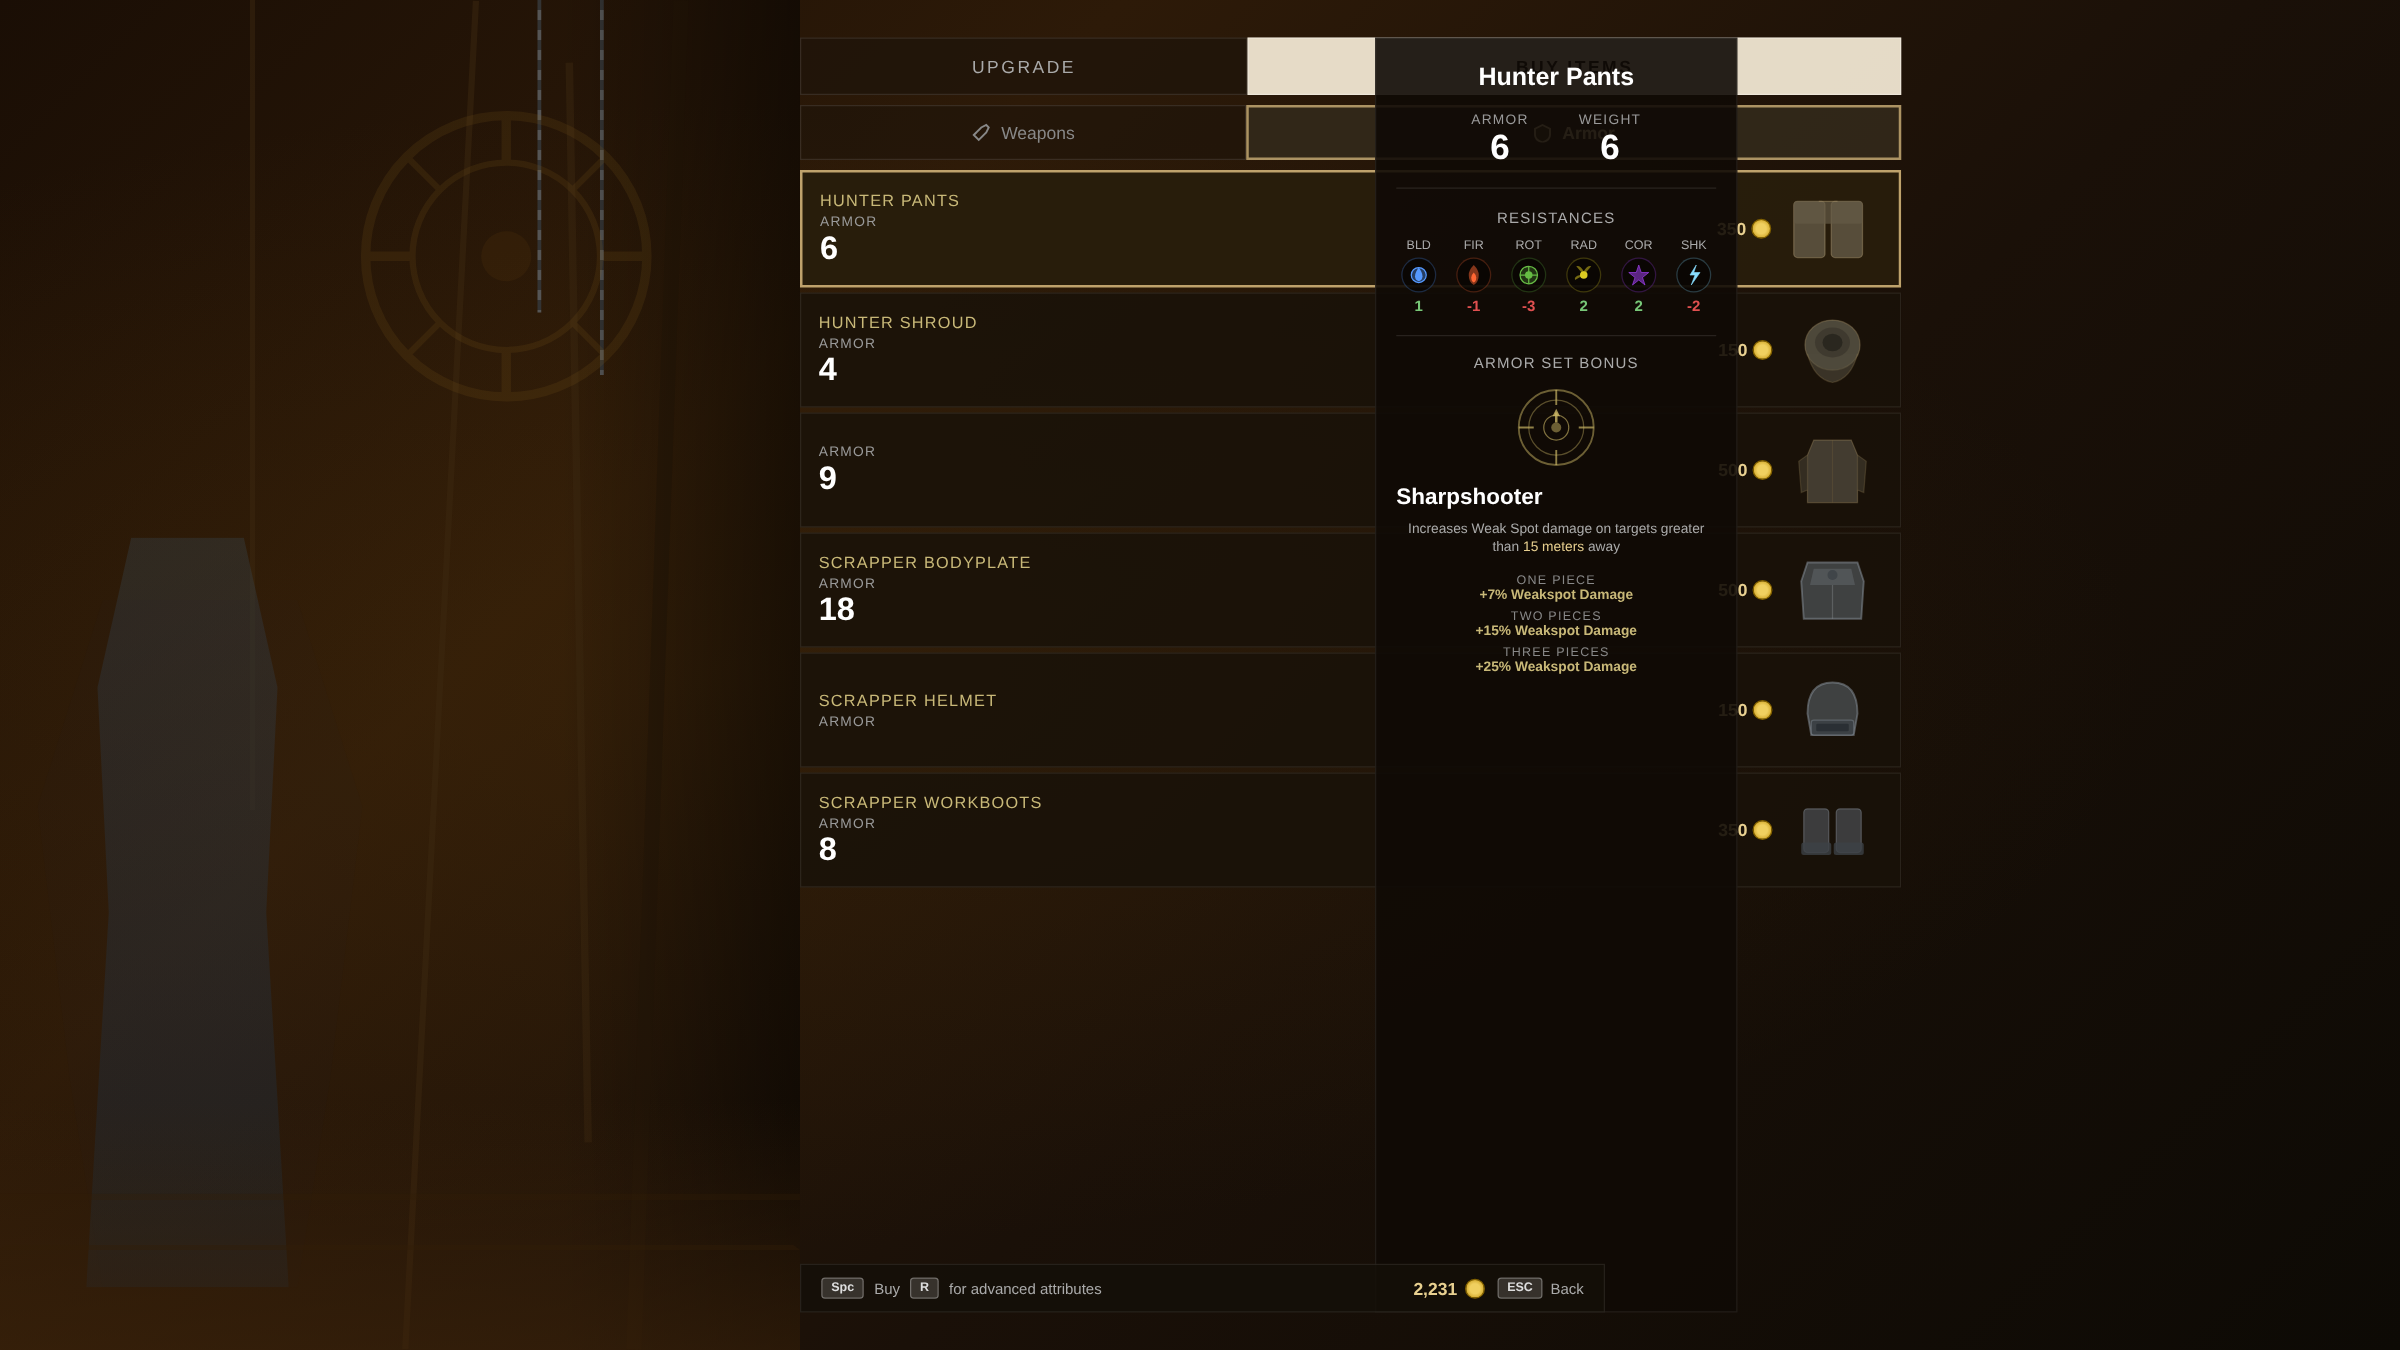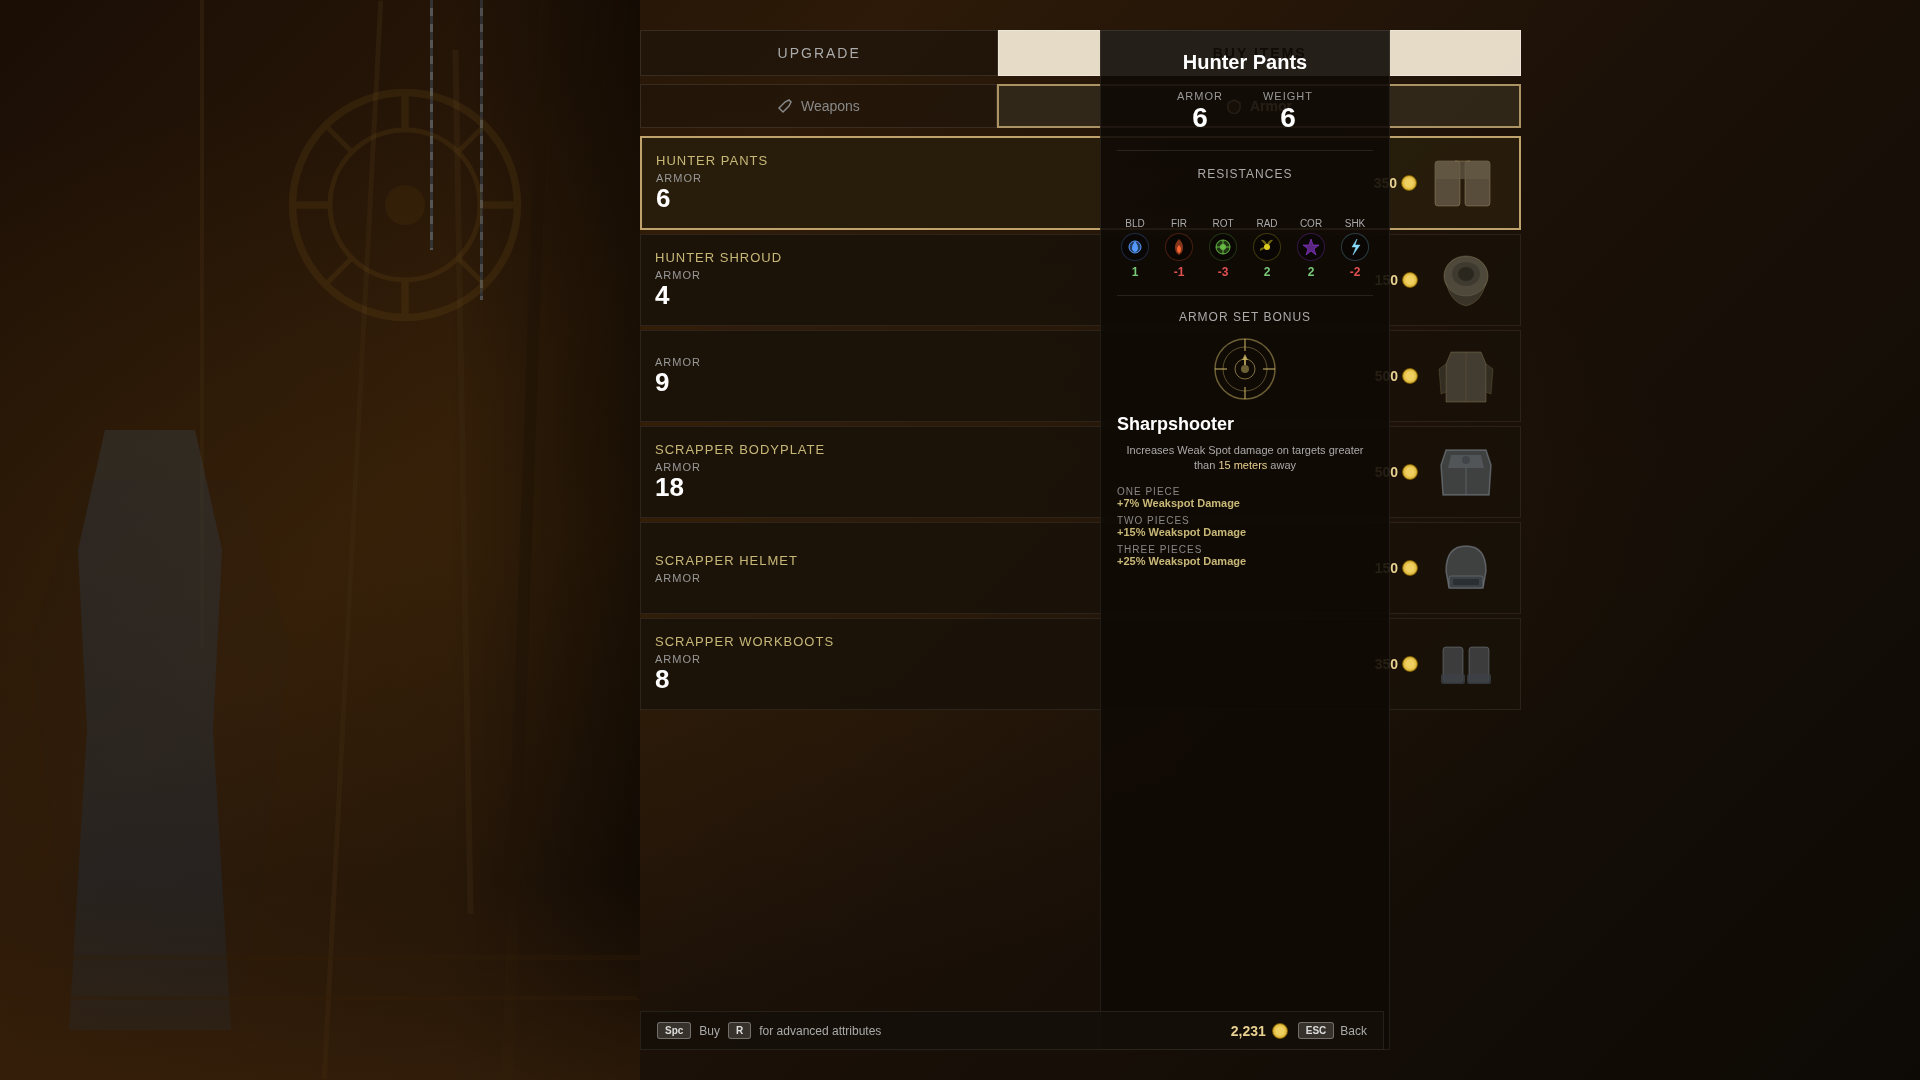--- a/index.html
+++ b/index.html
@@ -257,21 +257,20 @@
     .resist-col {
       text-align: center;
       width: 36px;
     }
 
     .resist-abbr {
       color: #aaa;
       font-size: 10px;
       text-transform: uppercase;
       margin-bottom: 4px;
-      margin-top: 27px;
     }
 
     .resist-icon {
       width: 28px;
       height: 28px;
       margin: 0 auto 4px;
       border-radius: 50%;
       display: flex;
       align-items: center;
       justify-content: center;
@@ -321,20 +320,21 @@
       line-height: 1.4;
     }
 
     .set-bonus-desc em {
       color: #e8d090;
       font-style: normal;
       margin-top: 28px;
     }
 
     .bonus-tier {
+      text-align: center;
       margin-bottom: 6px;
     }
 
     .tier-label {
       color: #888;
       font-size: 10px;
       text-transform: uppercase;
       letter-spacing: 1px;
     }
 
@@ -342,21 +342,21 @@
       color: #c8b878;
       font-size: 11px;
       font-weight: bold;
     }
 
     
     .bottom-bar {
       position: absolute;
       bottom: 30px;
       left: 640px;
-      width: 744px;
+      width: 644px;
       background: rgba(20,15,8,0.85);
       border: 1px solid rgba(255,255,255,0.08);
       padding: 10px 16px;
       display: flex;
       align-items: center;
       justify-content: space-between;
     }
 
     .bottom-hint {
       display: flex;

